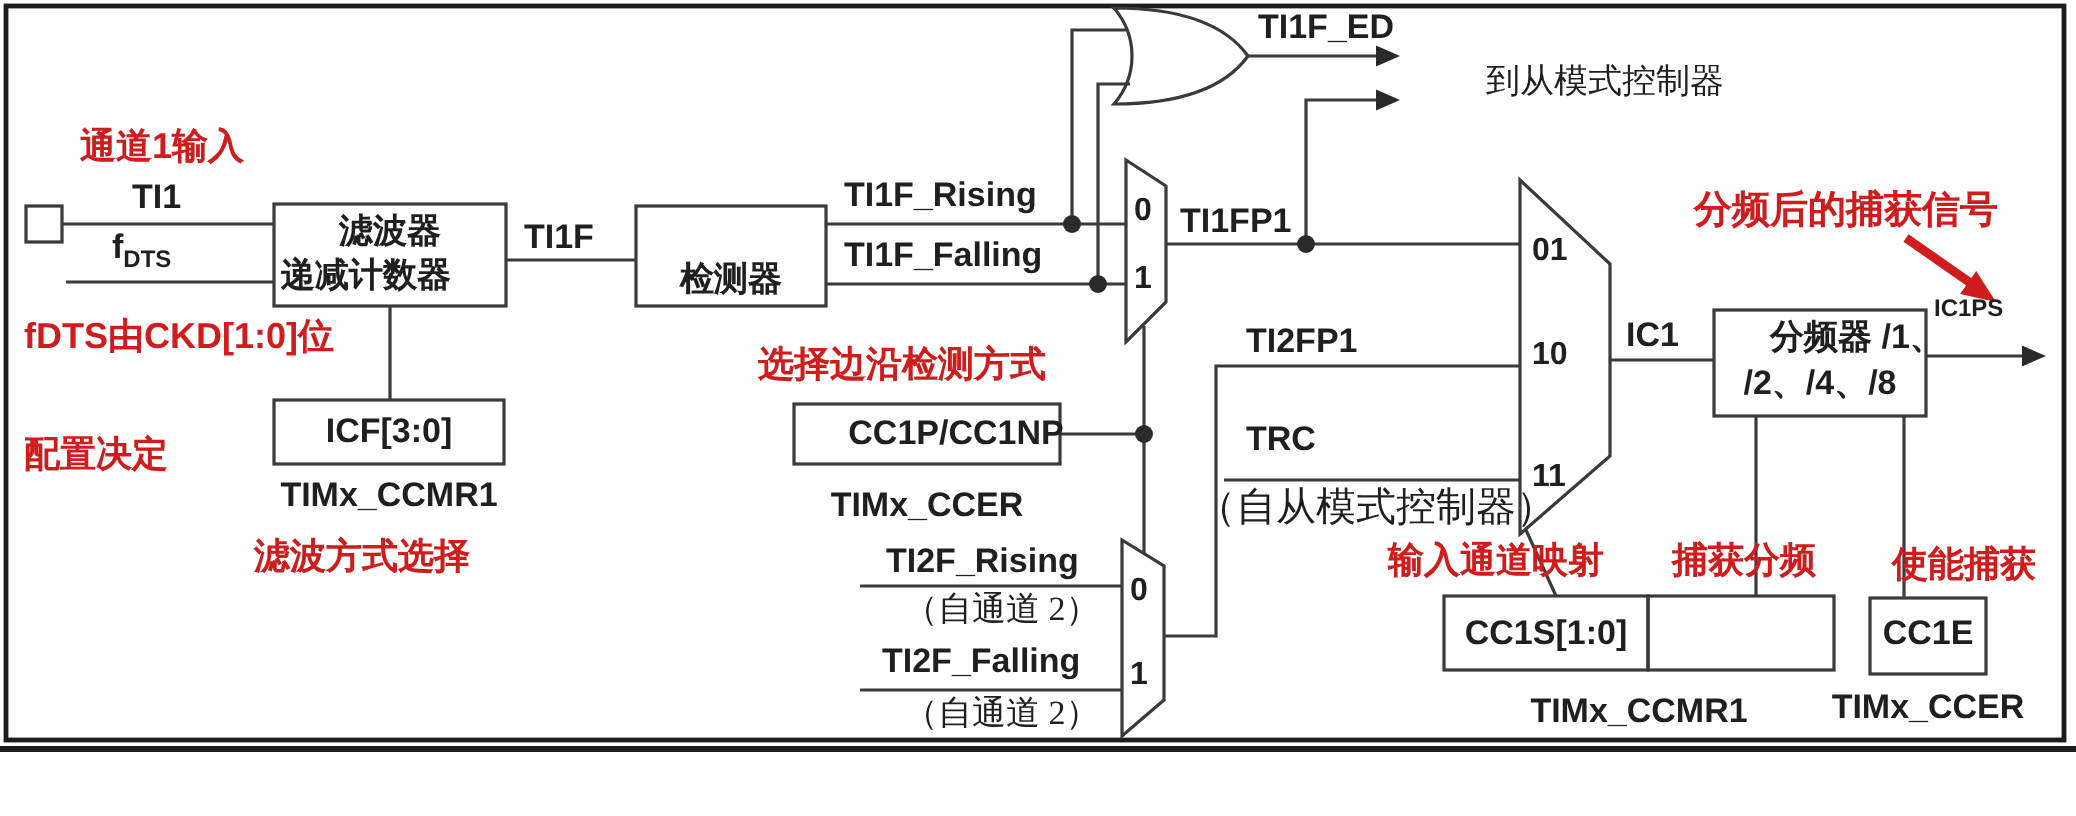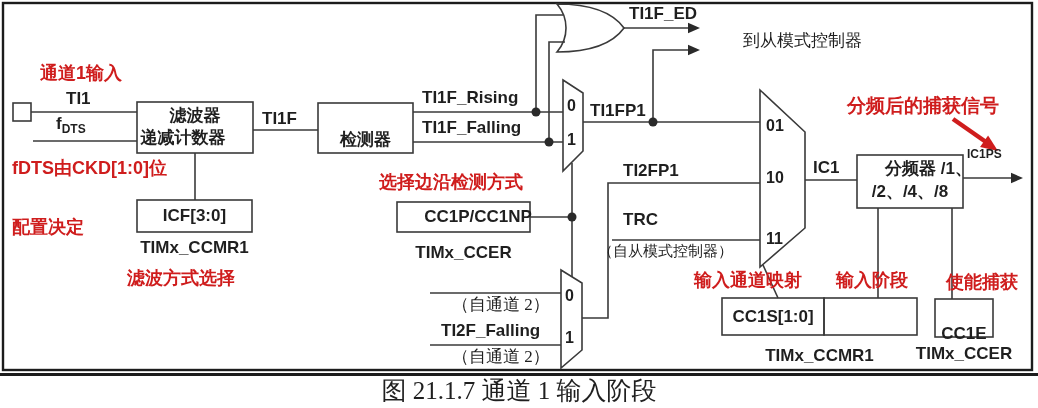--- a/index.html
+++ b/index.html
@@ -97,59 +97,59 @@
       </g>
     </g>
   </svg>
 
   <div class="t red" style="left:40px;top:63px;">通道1输入</div>
   <div class="t red" style="left:12px;top:158px;">fDTS由CKD[1:0]位</div>
   <div class="t red" style="left:12px;top:193px;margin-top:24px;">配置决定</div>
   <div class="t red" style="left:379px;top:172px;">选择边沿检测方式</div>
   <div class="t red" style="left:127px;top:268px;">滤波方式选择</div>
   <div class="t red" style="left:694px;top:270px;">输入通道映射</div>
-  <div class="t red" style="left:836px;top:270px;">输入阶段</div>
+  <div class="t red" style="left:836px;top:270px;">捕获分频</div>
   <div class="t red" style="left:946px;top:272px;">使能捕获</div>
   <div class="t red" style="left:847px;top:95px;font-size:19px;">分频后的捕获信号</div>
 
   <div class="t sig" style="left:66px;top:89px;">TI1</div>
   <div class="t sig" style="left:56px;top:114px;"><span>f</span><sub class="fs">DTS</sub></div>
   <div class="t sig" style="left:262px;top:109px;">TI1F</div>
   <div class="t sig" style="left:422px;top:88px;">TI1F_Rising</div>
   <div class="t sig" style="left:422px;top:118px;">TI1F_Falling</div>
   <div class="t sig" style="left:590px;top:101px;">TI1FP1</div>
   <div class="t sig" style="left:629px;top:4px;">TI1F_ED</div>
   <div class="t serif" style="left:707px;top:31px;margin-left:36px;">到从模式控制器</div>
   <div class="t sig" style="left:623px;top:161px;">TI2FP1</div>
   <div class="t sig" style="left:623px;top:210px;">TRC</div>
-  <div class="t serif" style="left:598px;top:243px;font-size:15px;">（自从模式控制器）</div>
+  <div class="t serif" style="left:598px;top:243px;font-size:20px;">（自从模式控制器）</div>
+  <div class="t sig" style="left:443px;top:271px;">TI2F_Rising</div>
   <div class="t serif" style="left:452px;top:295px;">（自通道 2）</div>
   <div class="t sig" style="left:441px;top:321px;">TI2F_Falling</div>
   <div class="t serif" style="left:452px;top:347px;">（自通道 2）</div>
   <div class="t sig" style="left:813px;top:158px;">IC1</div>
   <div class="t sig" style="left:967px;top:148px;font-size:12px;">IC1PS</div>
 
   <div class="t boxtxt" style="left:137px;top:106px;width:116px;">滤波器</div>
   <div class="t boxtxt" style="left:137px;top:128px;width:92px;">递减计数器</div>
   <div class="t boxtxt" style="left:318px;top:130px;width:95px;">检测器</div>
   <div class="t boxtxt" style="left:857px;top:159px;width:84px;padding-left:28px;">分频器 /1、</div>
   <div class="t boxtxt" style="left:857px;top:182px;width:106px;">/2、/4、/8</div>
 
   <div class="t boxtxt" style="left:137px;top:206px;width:115px;">ICF[3:0]</div>
   <div class="t boxtxt ctr" style="left:137px;top:238px;width:115px;">TIMx_CCMR1</div>
   <div class="t boxtxt" style="left:410px;top:207px;width:136px;">CC1P/CC1NP</div>
   <div class="t boxtxt ctr" style="left:397px;top:243px;width:133px;">TIMx_CCER</div>
   <div class="t boxtxt" style="left:722px;top:307px;width:102px;">CC1S[1:0]</div>
-  <div class="t boxtxt" style="left:935px;top:324px;width:58px;">CC1E</div>
+  <div class="t boxtxt" style="left:935px;top:307px;width:58px;">CC1E</div>
   <div class="t boxtxt ctr" style="left:722px;top:346px;width:195px;">TIMx_CCMR1</div>
   <div class="t boxtxt ctr" style="left:905px;top:344px;width:118px;">TIMx_CCER</div>
 
   <div class="t muxd" style="left:567px;top:97px;">0</div>
   <div class="t muxd" style="left:567px;top:131px;">1</div>
   <div class="t muxd" style="left:565px;top:287px;">0</div>
   <div class="t muxd" style="left:565px;top:329px;">1</div>
   <div class="t muxd" style="left:766px;top:117px;">01</div>
   <div class="t muxd" style="left:766px;top:169px;">10</div>
   <div class="t muxd" style="left:766px;top:230px;">11</div>
 
-  <div class="t cap ctr" style="left:0;top:377px;width:1038px;">图 21.1.7 通道 1 输入阶段</div>
 
 </div>
 
 </body></html>

